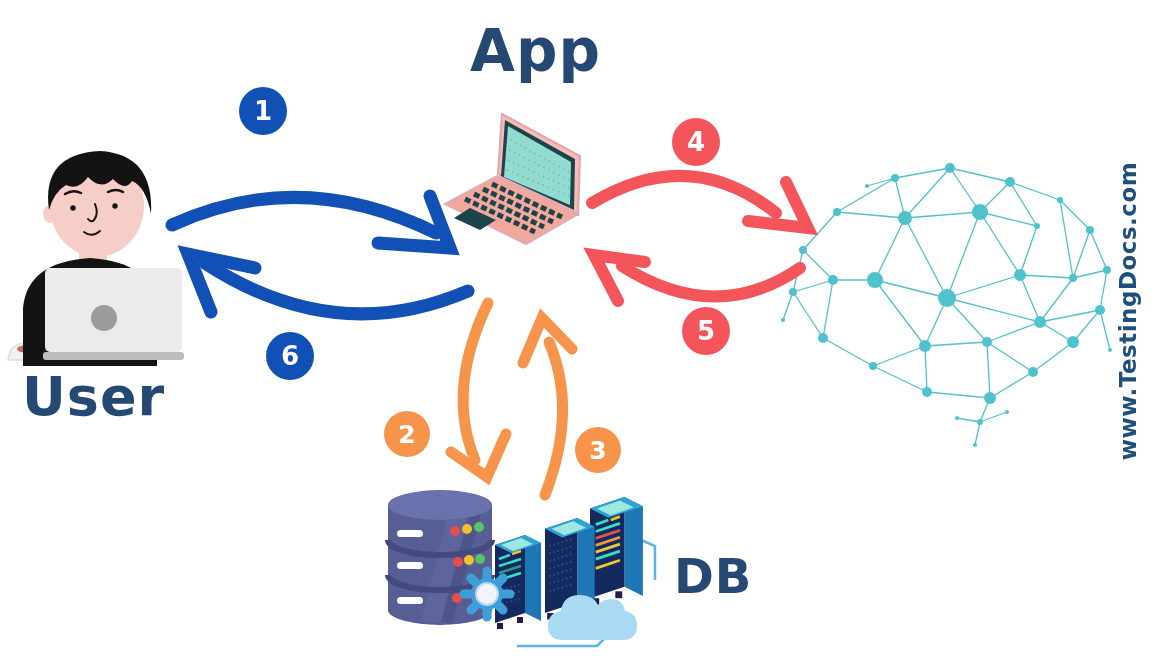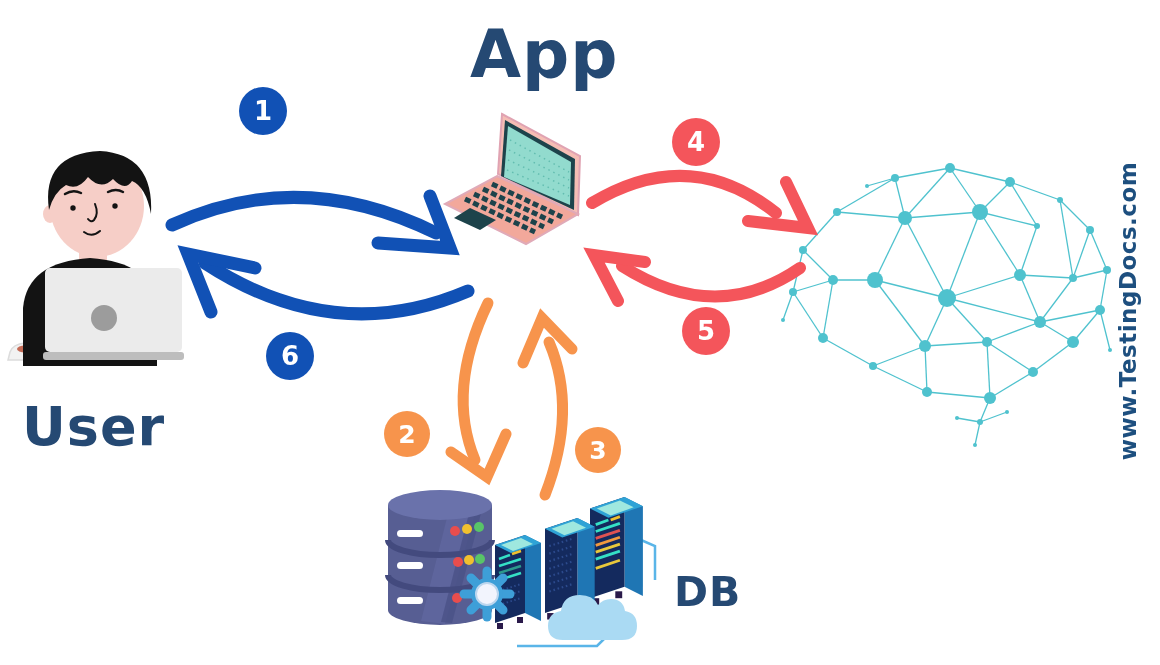--- a/index.html
+++ b/index.html
@@ -4,24 +4,24 @@
 <style>
   html,body{margin:0;padding:0;background:#ffffff;}
   .canvas{
     position:relative;width:1160px;height:665px;background:#ffffff;
     overflow:hidden;font-family:"DejaVu Sans",sans-serif;
   }
   .entity-label{
     position:absolute;font-weight:800;color:#254973;letter-spacing:1px;
     font-family:"DejaVu Sans",sans-serif;line-height:1;
   }
-  #label-app {left:470px;top:22px;font-size:66px;}
+  #label-app {left:470px;top:22px;font-size:58px;}
   #label-llm {left:884px;top:72px;font-size:52px;}
-  #label-user{left:22px;top:400px;font-size:54px;}
-  #label-db  {left:674px;top:572px;font-size:41px;}
+  #label-user{left:22px;top:370px;font-size:54px;}
+  #label-db  {left:674px;top:552px;font-size:48px;}
   .badge{
     position:absolute;width:48px;height:48px;border-radius:50%;
     display:flex;align-items:center;justify-content:center;
     color:#ffffff;font-weight:bold;font-size:26px;line-height:1;
   }
   .b1{left:239px;top:87px;}
   .b2{left:384px;top:411px;width:46px;height:46px;font-size:25px;}
   .b3{left:575px;top:427px;width:46px;height:46px;font-size:25px;}
   .b4{left:672px;top:118px;}
   .b5{left:682px;top:307px;}

